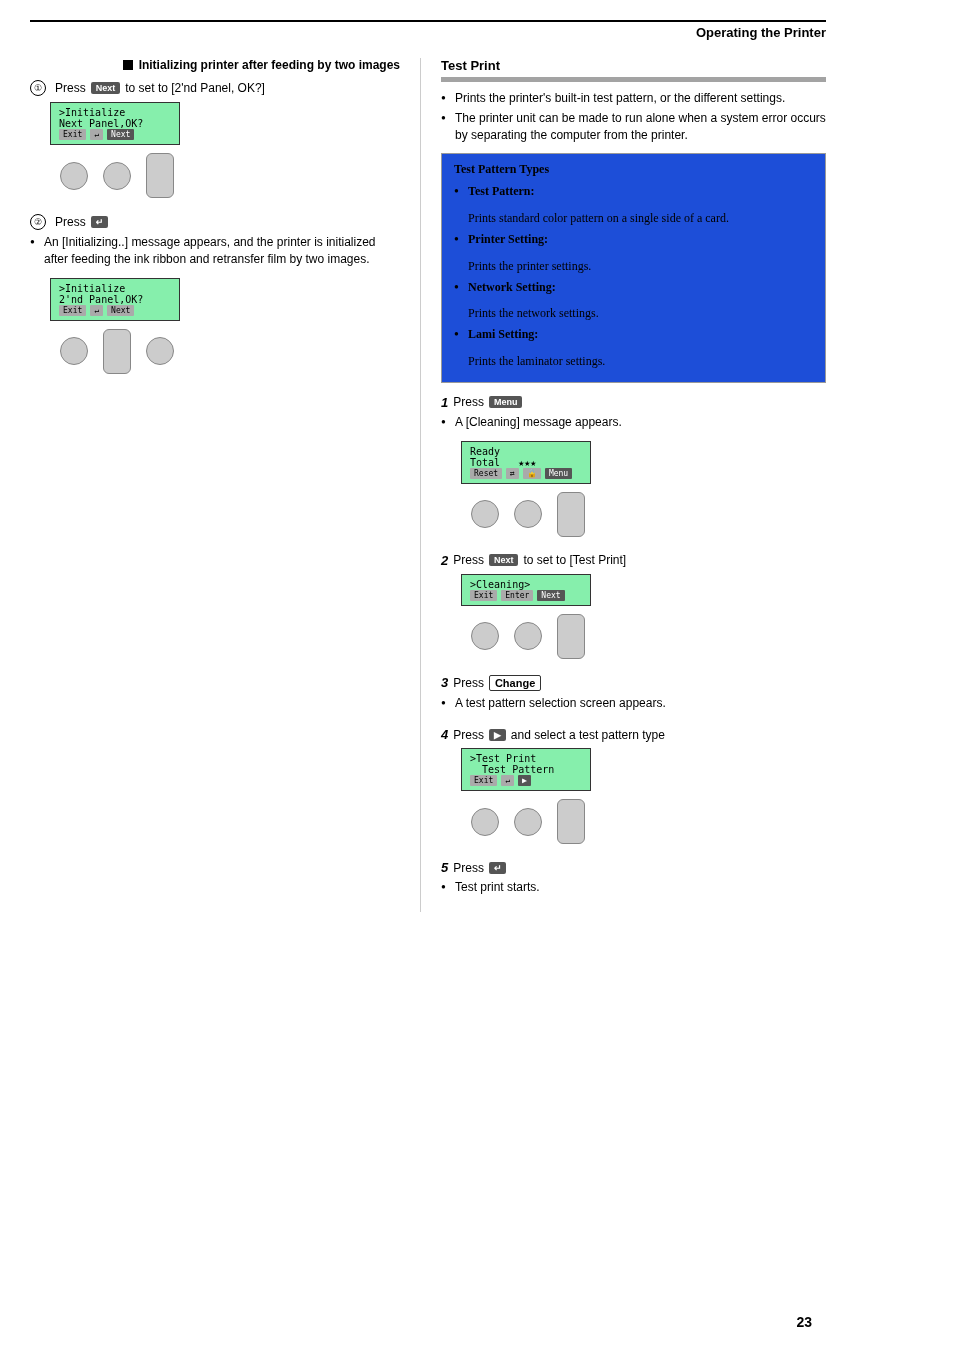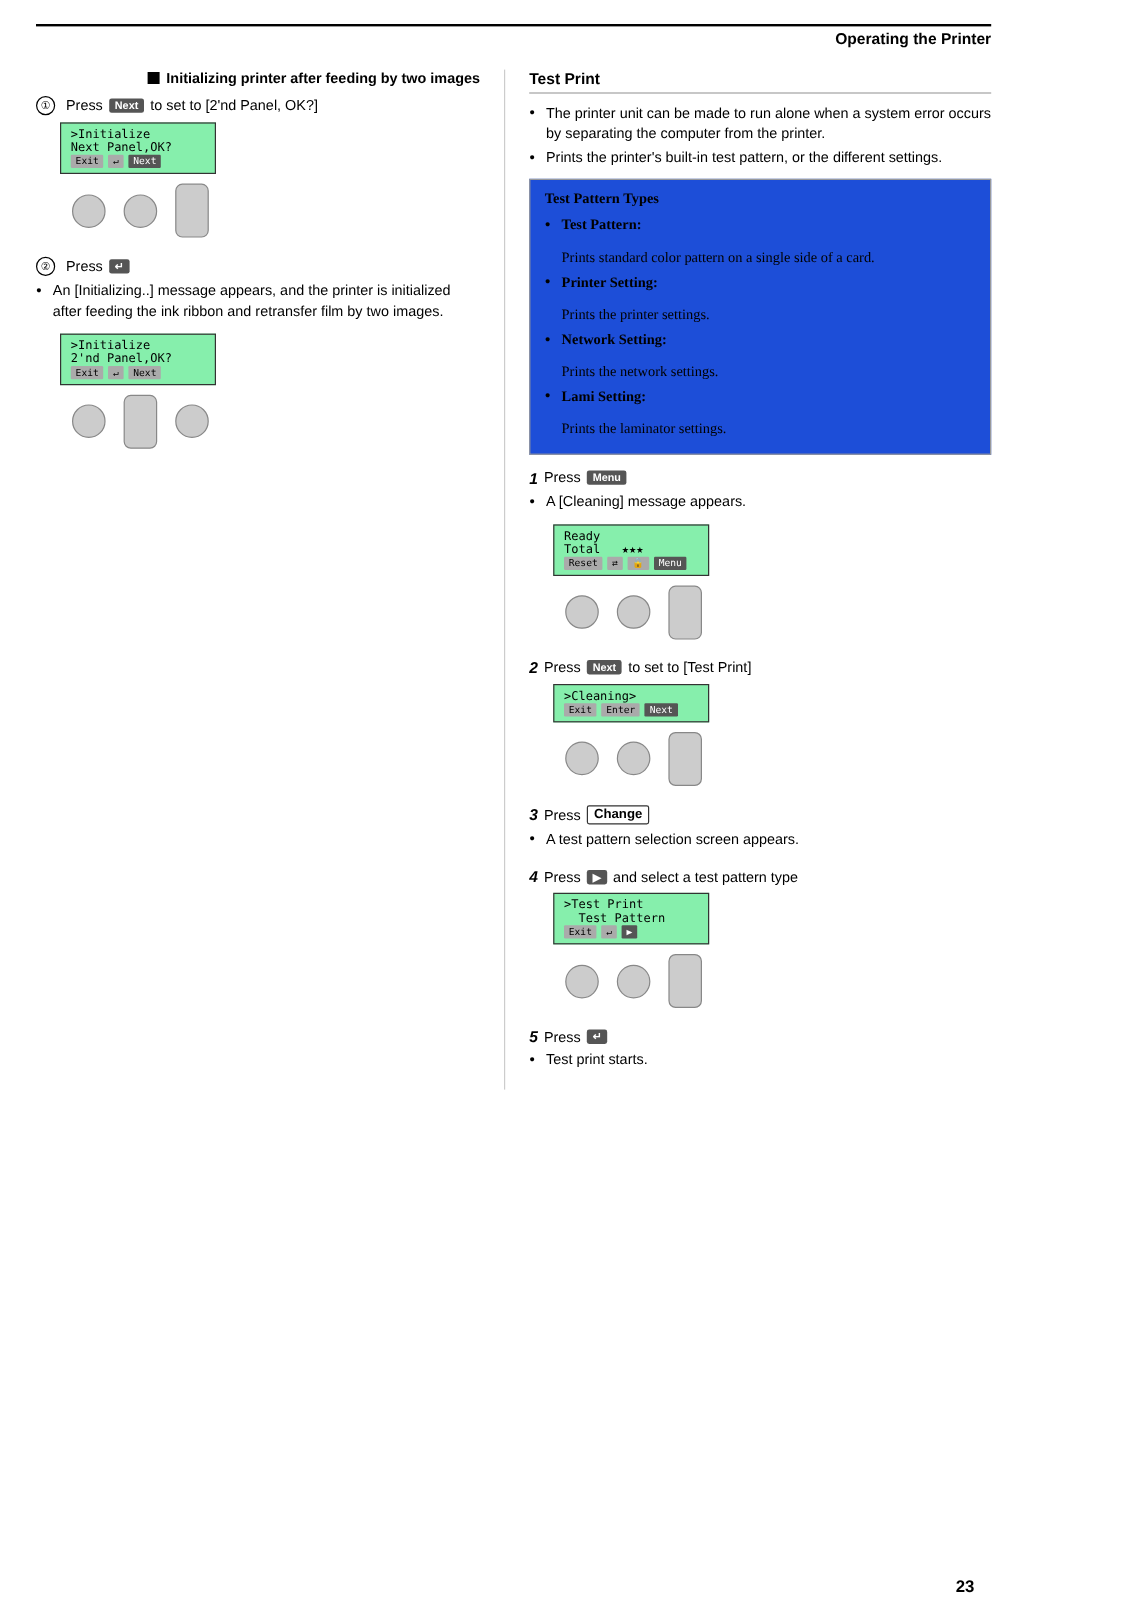--- a/index.html
+++ b/index.html
@@ -38,21 +38,21 @@
     }
     .right-col {
       flex: 1;
       border-left: 1px solid #ccc;
       padding-left: 20px;
     }
     .section-title-bold {
       font-size: 13px;
       font-weight: bold;
       margin-bottom: 8px;
-      border-bottom: 1px solid #a3a3a3;
+      border-bottom: 5px solid #a3a3a3;
       padding-bottom: 4px;
     }
     .bullet-list {
       list-style: none;
       padding: 0;
       margin: 0 0 10px 0;
     }
     .bullet-list li {
       padding-left: 14px;
       position: relative;
@@ -285,22 +285,22 @@
             <div class="round-btn"></div>
           </div>
         </div>
       </div>
     </div>
 
     <div class="right-col">
       <div class="section-title-bold">Test Print</div>
 
       <ul class="bullet-list">
+        <li>Prints the printer's built-in test pattern, or the different settings.</li>
         <li>The printer unit can be made to run alone when a system error occurs by separating the computer from the printer.</li>
-        <li>Prints the printer's built-in test pattern, or the different settings.</li>
       </ul>
 
       <div class="info-box">
         <div class="info-box-title">Test Pattern Types</div>
         <ul class="bullet-list">
           <li>
             <strong>Test Pattern:</strong>
           </li>
         </ul>
         <div class="sub-text">Prints standard color pattern on a single side of a card.</div>

